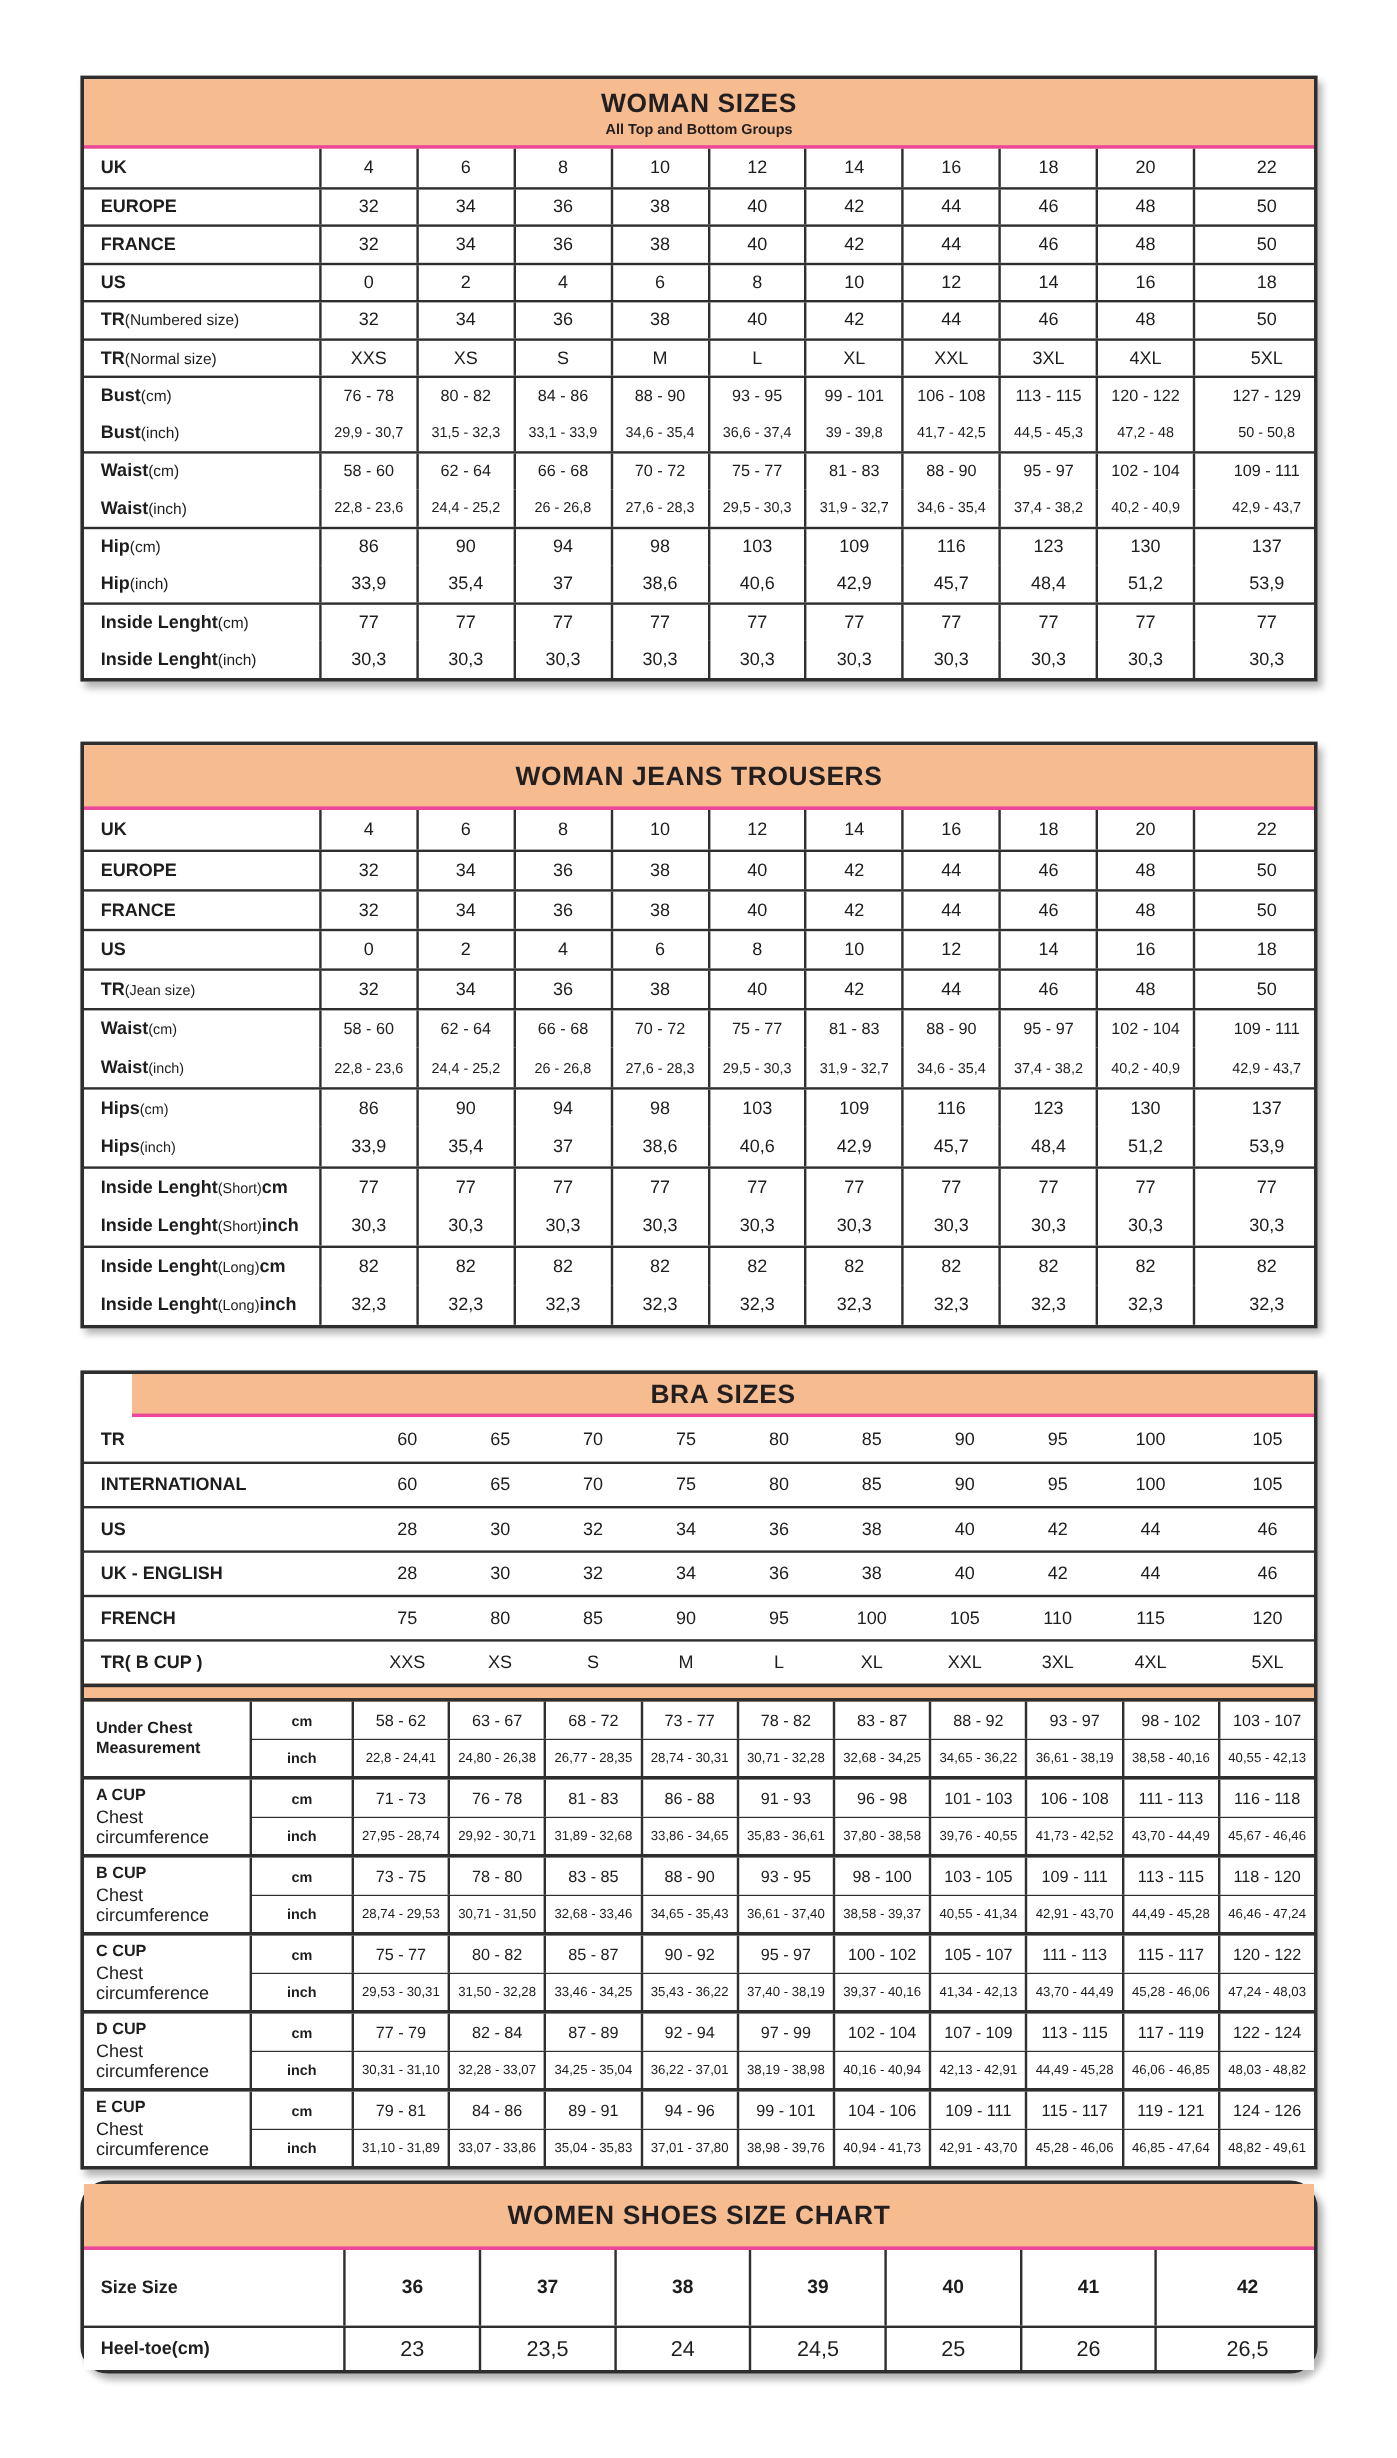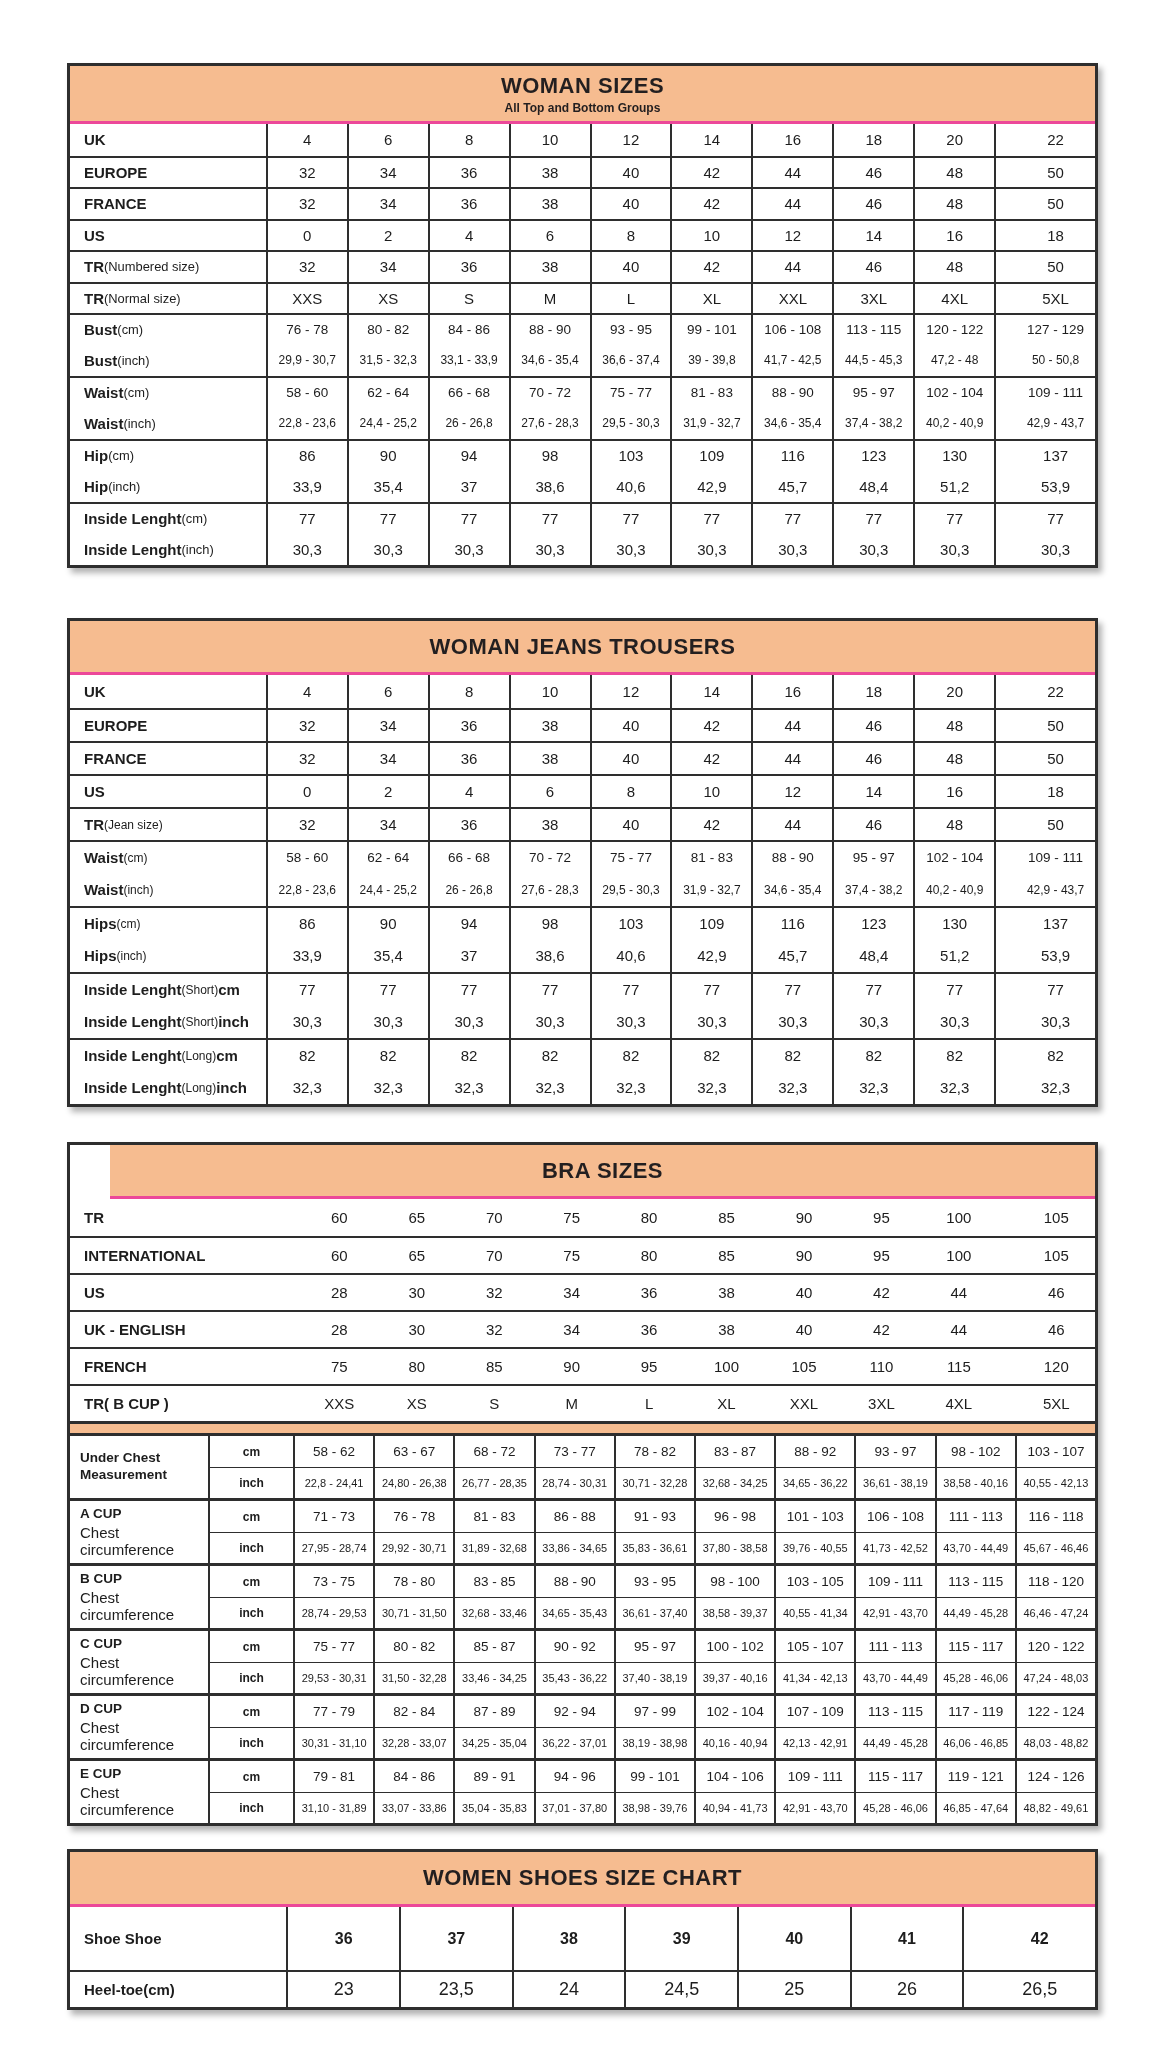--- a/index.html
+++ b/index.html
@@ -37,21 +37,21 @@
 
   
   .t2 { margin-top: 50px; }
   .t2 .table-header { height: 54px; }
   .t2 .t-row { height: 33px; }
   .t2 .t-label { width: 19.3%; }
   .t2 .t-label .paren { font-size: 0.8em; }
 
   
   .t3 { margin-top: 35px; }
-  .t3 .table-header { height: 54px; margin-left: 40px; }
+  .t3 .table-header { height: 36px; margin-left: 40px; }
   .conv .t-row { height: 37px; }
   .conv .t-label { width: 22.5%; border-right: none; }
   .conv .t-cell { border-right: none; }
   .conv .paren { font-weight: bold; font-size: 1em; }
   .bra-strip { height: 15px; background: #f6bc90; border-top: 3px solid #2e2e2e;
     border-bottom: 3px solid #2e2e2e; }
 
   .cup-group { display: flex; border-top: 3px solid #2e2e2e; }
   .cup-group:first-child { border-top: none; }
   .cup-label { width: 140px; border-right: 2px solid #2e2e2e; display: flex;
@@ -63,21 +63,21 @@
   .cup-line.inch-row { border-top: 1.8px solid #2e2e2e; }
   .cup-unit { width: 85px; border-right: 2px solid #2e2e2e; display: flex;
     align-items: center; justify-content: center; font-weight: bold; font-size: 12px; }
   .cup-cell { flex: 1; display: flex; align-items: center; justify-content: center;
     border-right: 2px solid #2e2e2e; white-space: nowrap; }
   .cup-cell:last-child { border-right: none; }
   .cm-row .cup-cell { font-size: 13.5px; }
   .inch-row .cup-cell { font-size: 11px; }
 
   
-  .t4 { margin-top: 23px; }
+  .t4 { margin-top: 9px; border-radius: 23px; }
   .t4 .table-header { height: 55px; }
   .t4 .t-label { width: 21.3%; }
   .t4 .t-row:first-child { height: 63px; }
   .t4 .t-row:first-child .t-cell { font-weight: bold; font-size: 16px; }
   .t4 .t-row:last-child { height: 37px; }
   .t4 .t-cell { font-size: 18px; }
   .t4 .paren { font-weight: bold; font-size: 1em; }
 </style>
 </head>
 <body>
@@ -744,21 +744,21 @@
           </div>
         </div>
     </div>
 
     <div class="size-table t4">
       <div class="table-header">
         <div class="table-title">WOMEN SHOES SIZE CHART</div>
       </div>
       <div>
           <div class="t-row">
-            <div class="t-label">Shoe Shoe</div>
+            <div class="t-label">Size Size</div>
             <div class="t-cell">36</div>
             <div class="t-cell">37</div>
             <div class="t-cell">38</div>
             <div class="t-cell">39</div>
             <div class="t-cell">40</div>
             <div class="t-cell">41</div>
             <div class="t-cell">42</div>
           </div>
           <div class="t-row">
             <div class="t-label">Heel-toe <span class="paren">(cm)</span></div>

